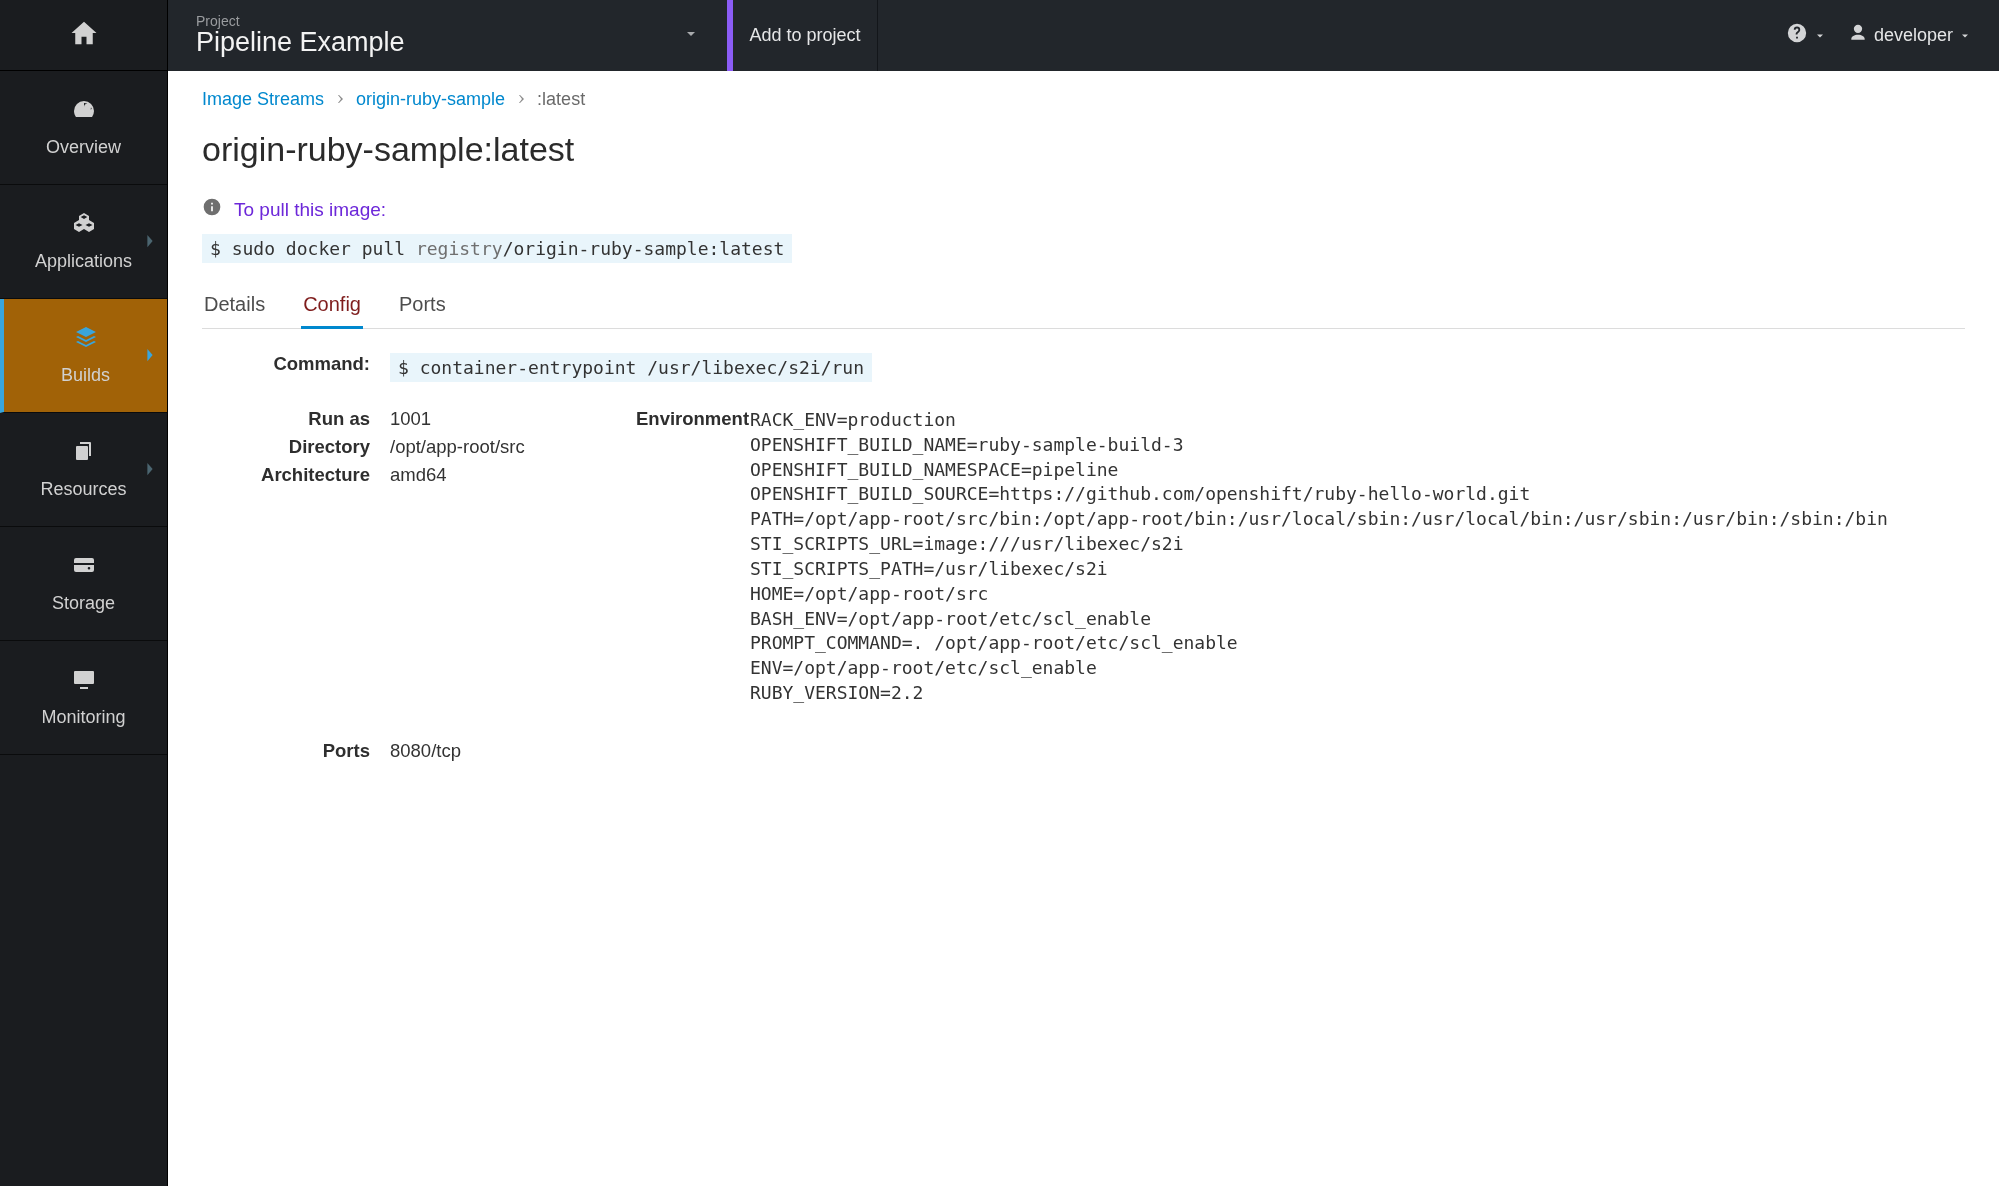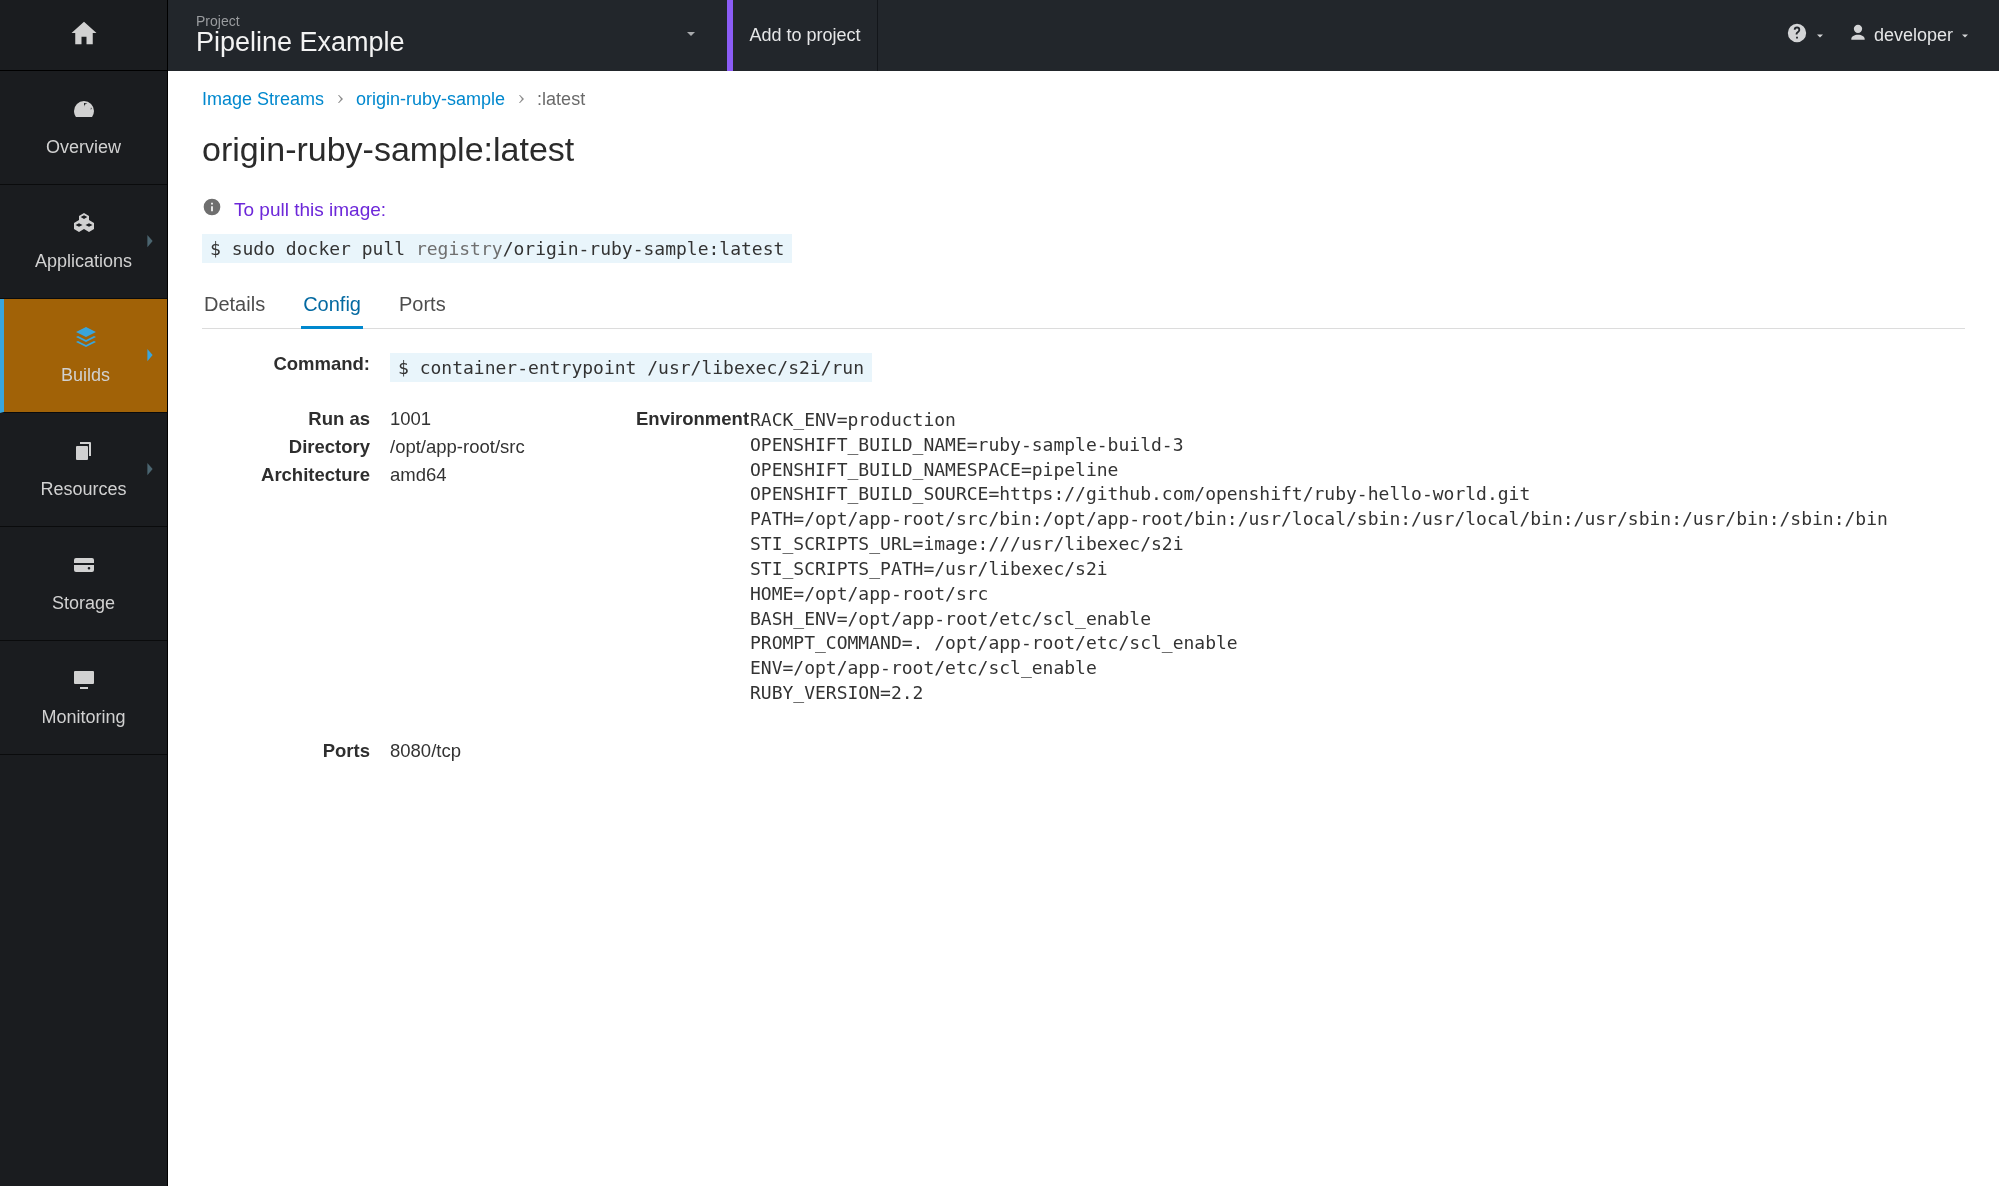--- a/index.html
+++ b/index.html
@@ -49,21 +49,21 @@
   .callout { margin-bottom:14px; }
   .callout .line1 { color:#6d28d9; font-size:19px; display:flex; align-items:center; gap:12px; margin-bottom:12px;}
   .callout .line1 svg{ width:20px; height:20px; fill:#6f6f6f; }
   .code-inline { background:#e9f5fb; padding:4px 8px; font-family:Menlo, Monaco, Consolas, monospace; font-size:18px; color:#333; display:inline-block;}
   .code-inline .dim { color:#6f6f6f; }
   .code-inline .prompt { color:#333; }
 
   
   .tabs { border-bottom:1px solid #dcdcdc; margin-top:26px; display:flex; gap:34px; }
   .tab { padding:4px 2px 12px 2px; color:#4d4d4d; font-size:20px; cursor:pointer; position:relative;}
-  .tab.active { color:#0369a1; }
+  .tab.active { color:#7f1d1d; }
   .tab.active::after { content:""; position:absolute; left:0; right:0; bottom:-1px; height:3px; background:#0088ce;}
 
   
   .config { margin-top:24px; max-width:none; font-size:18.5px; }
   .config dt { font-weight:600; color:#2e2e2e; }
   .config .row { display:flex; align-items:flex-start; margin-bottom:6px;}
   .config .row dt { width:188px; text-align:right; padding-right:20px; flex:0 0 auto;}
   .config .row dd { flex:1; min-width:0; color:#333;}
   .twocol { display:flex; gap:24px; margin-top:10px;}
   .col { flex:0 0 auto; }

